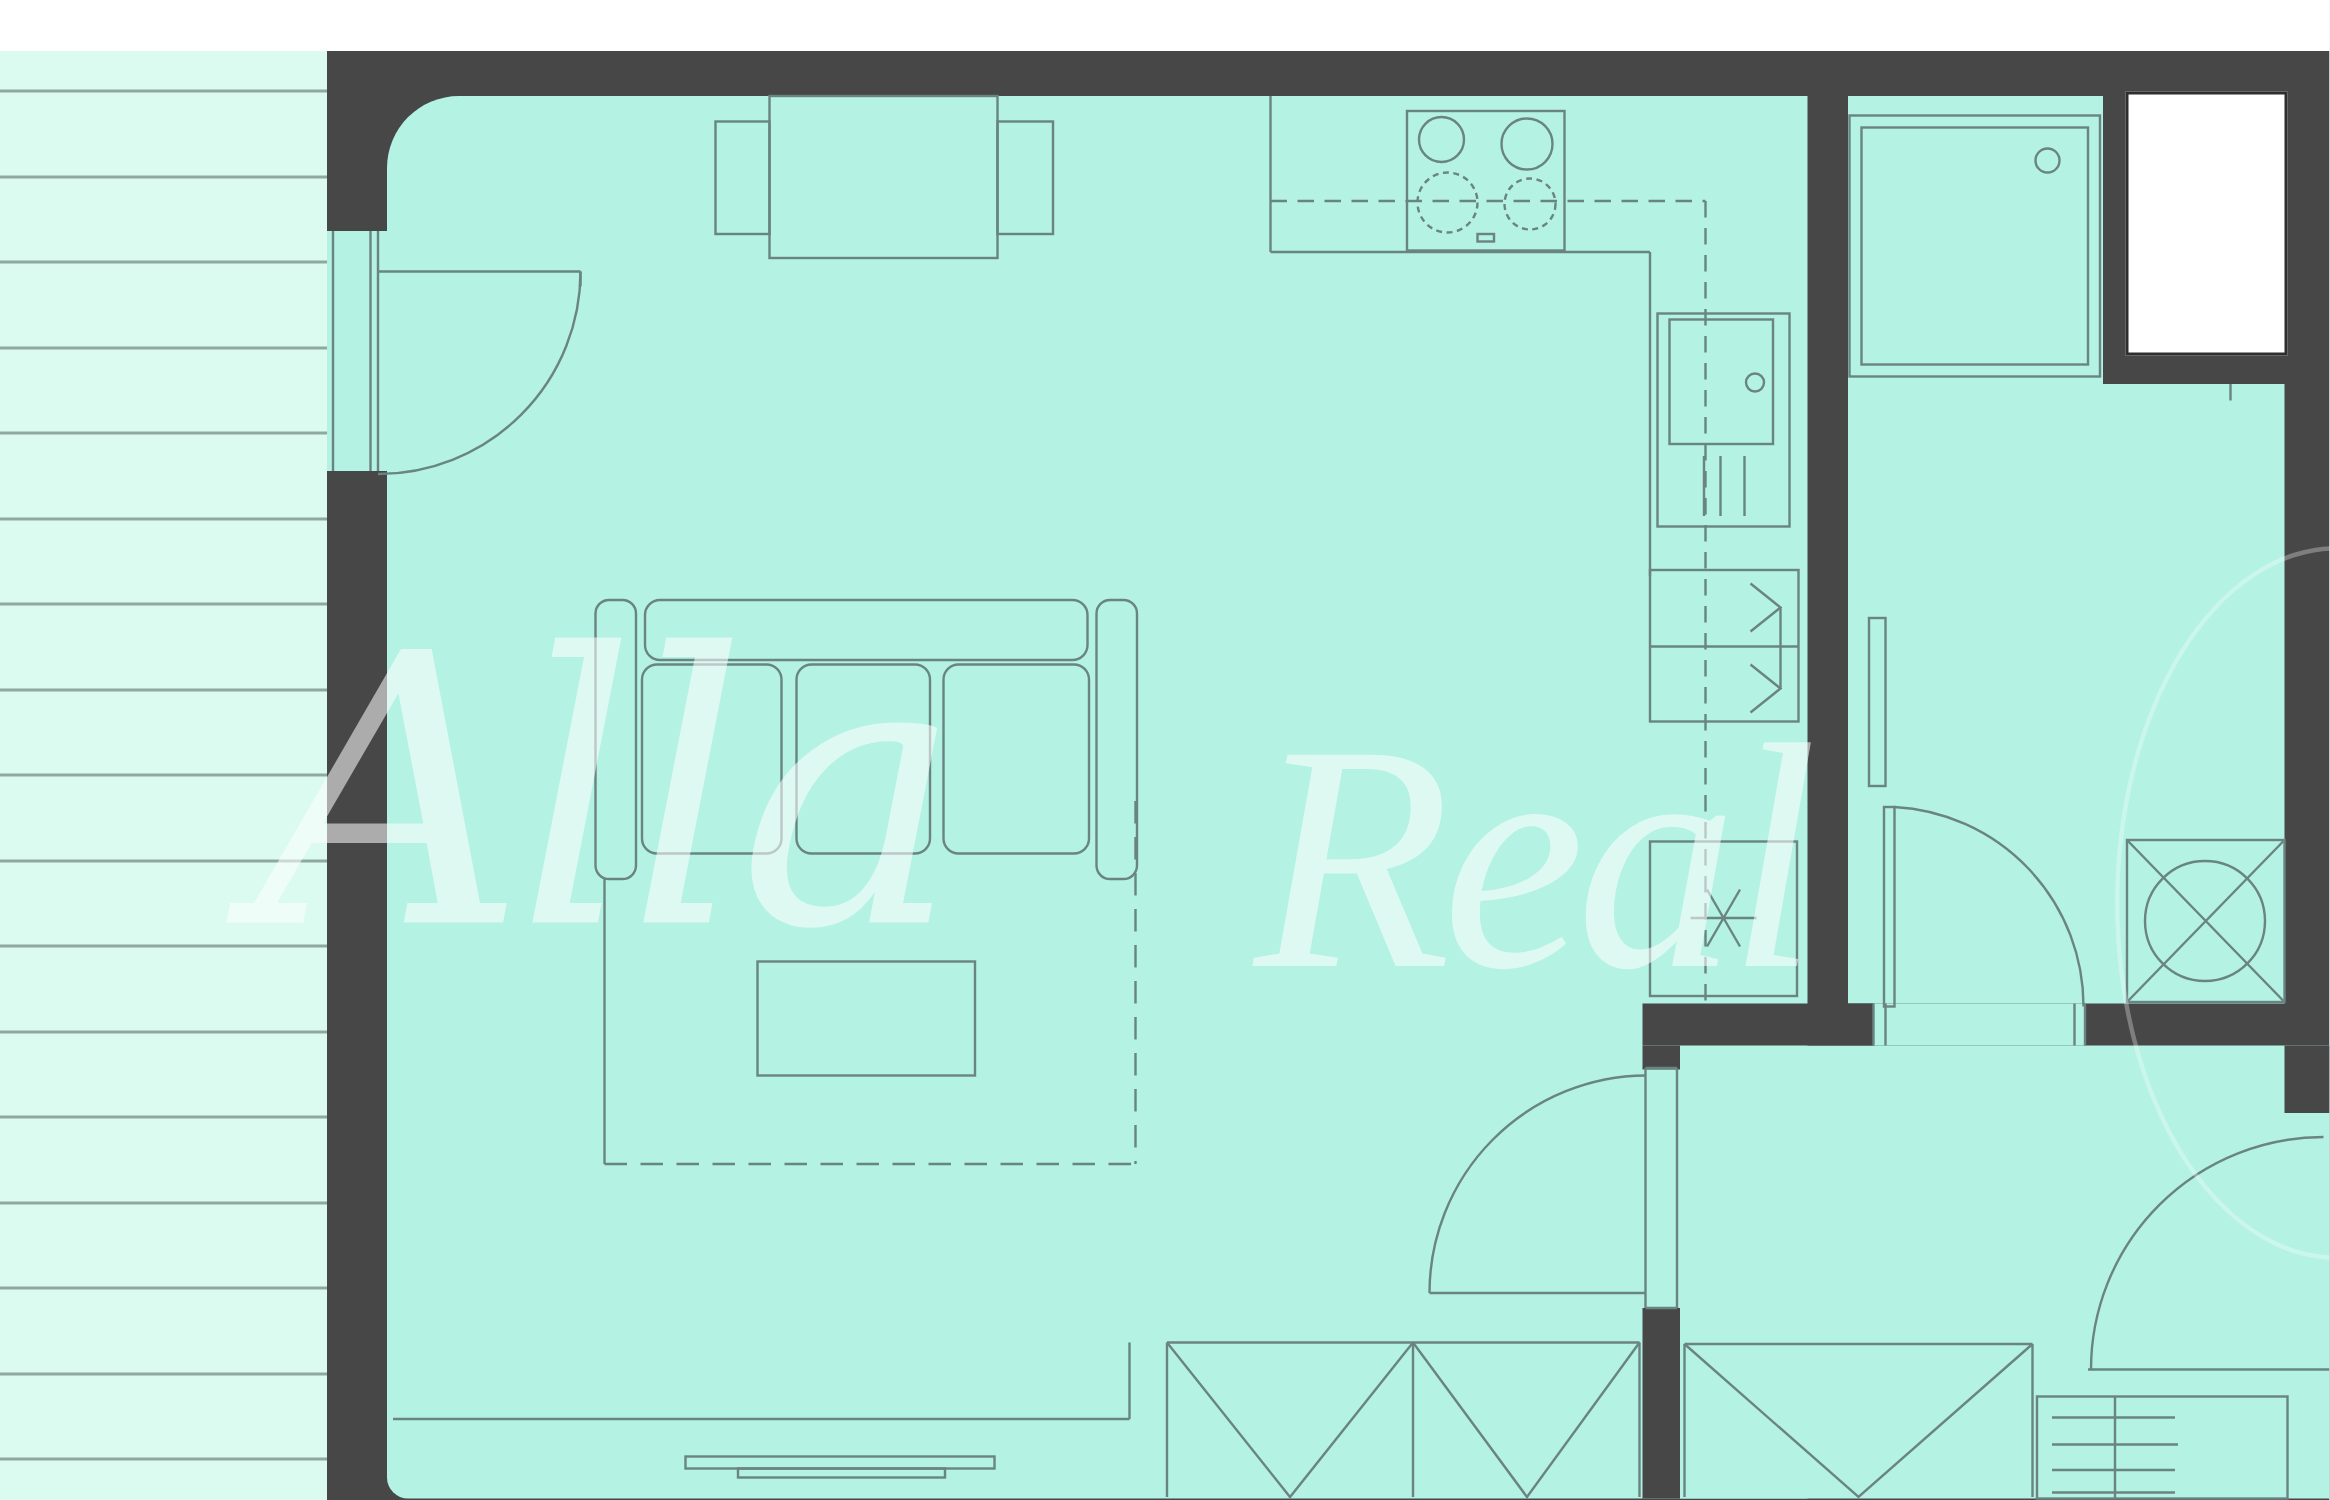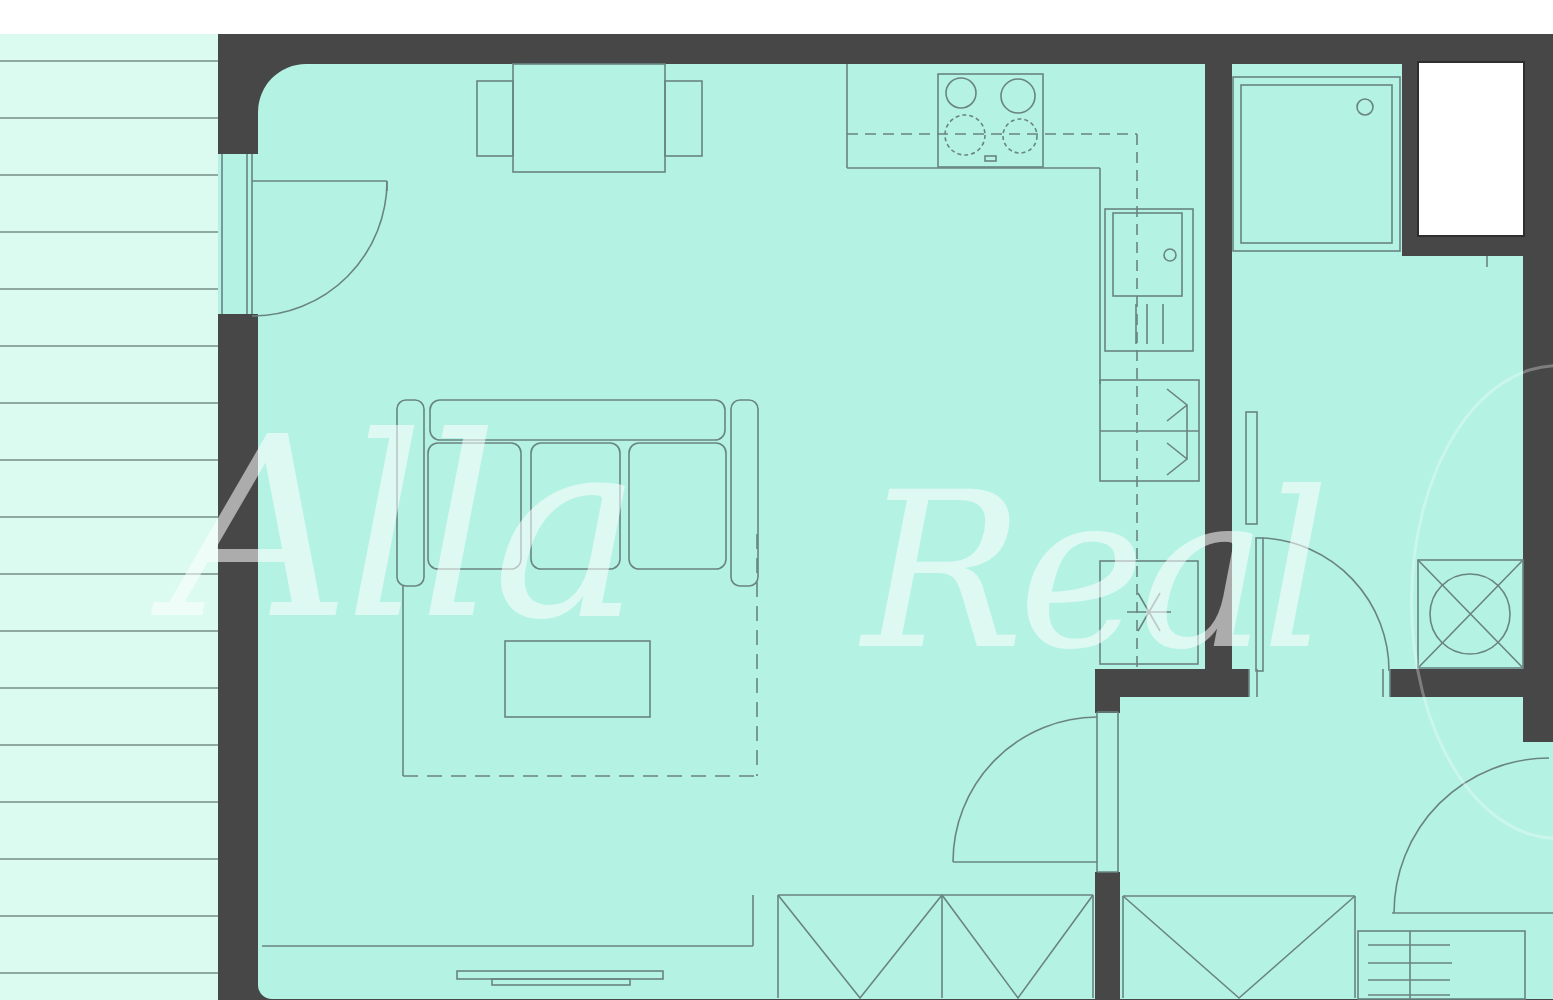--- a/index.html
+++ b/index.html
@@ -35,21 +35,21 @@
     fill:none;stroke:var(--line);stroke-width:1.6;}
   svg.lines .dash{stroke-dasharray:11 7;}
   svg.lines .dash2{stroke-dasharray:15 9;}
   svg.lines .dashc{stroke-dasharray:4 3;}
   .wm{
     position:absolute;font-family:"DejaVu Serif",serif;font-style:italic;
     color:var(--watermark);letter-spacing:-6px;line-height:1;pointer-events:none;
     white-space:nowrap;
   }
   .wm-alla{left:170px;top:370px;font-size:250px;}
-  .wm-real{left:862px;top:430px;font-size:215px;}
+  .wm-real{left:836px;top:430px;font-size:215px;font-family:Liberation Serif, serif;}
   .wm-flourish{
     position:absolute;left:1410px;top:330px;width:290px;height:470px;
     border:3px solid rgba(255,255,255,0.30);border-radius:50%;pointer-events:none;
   }
 </style>
 </head>
 <body>
 
 <div id="plan">
 

